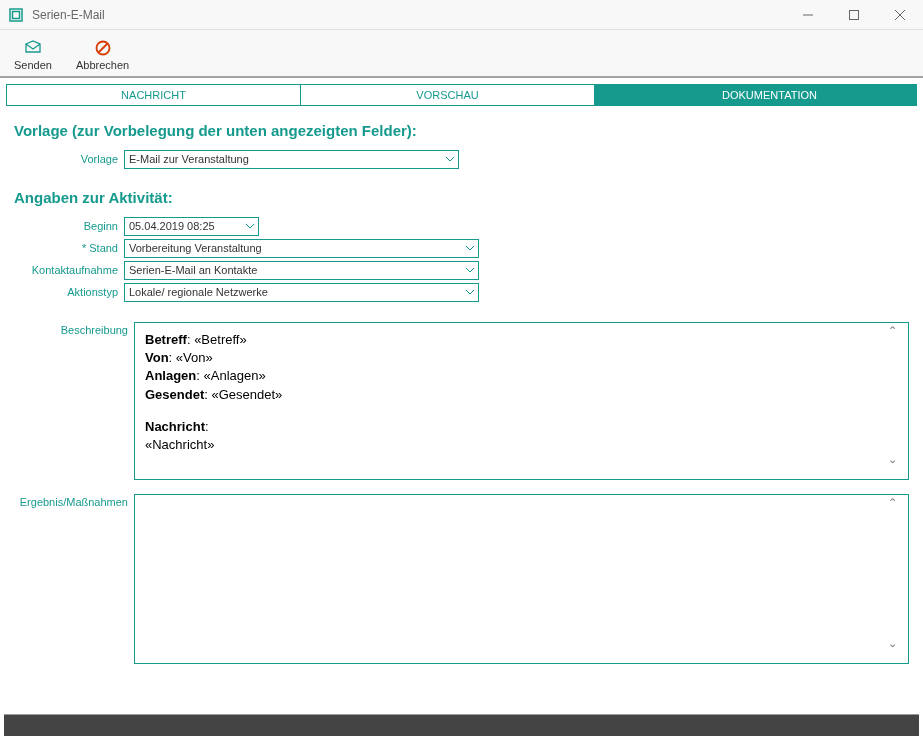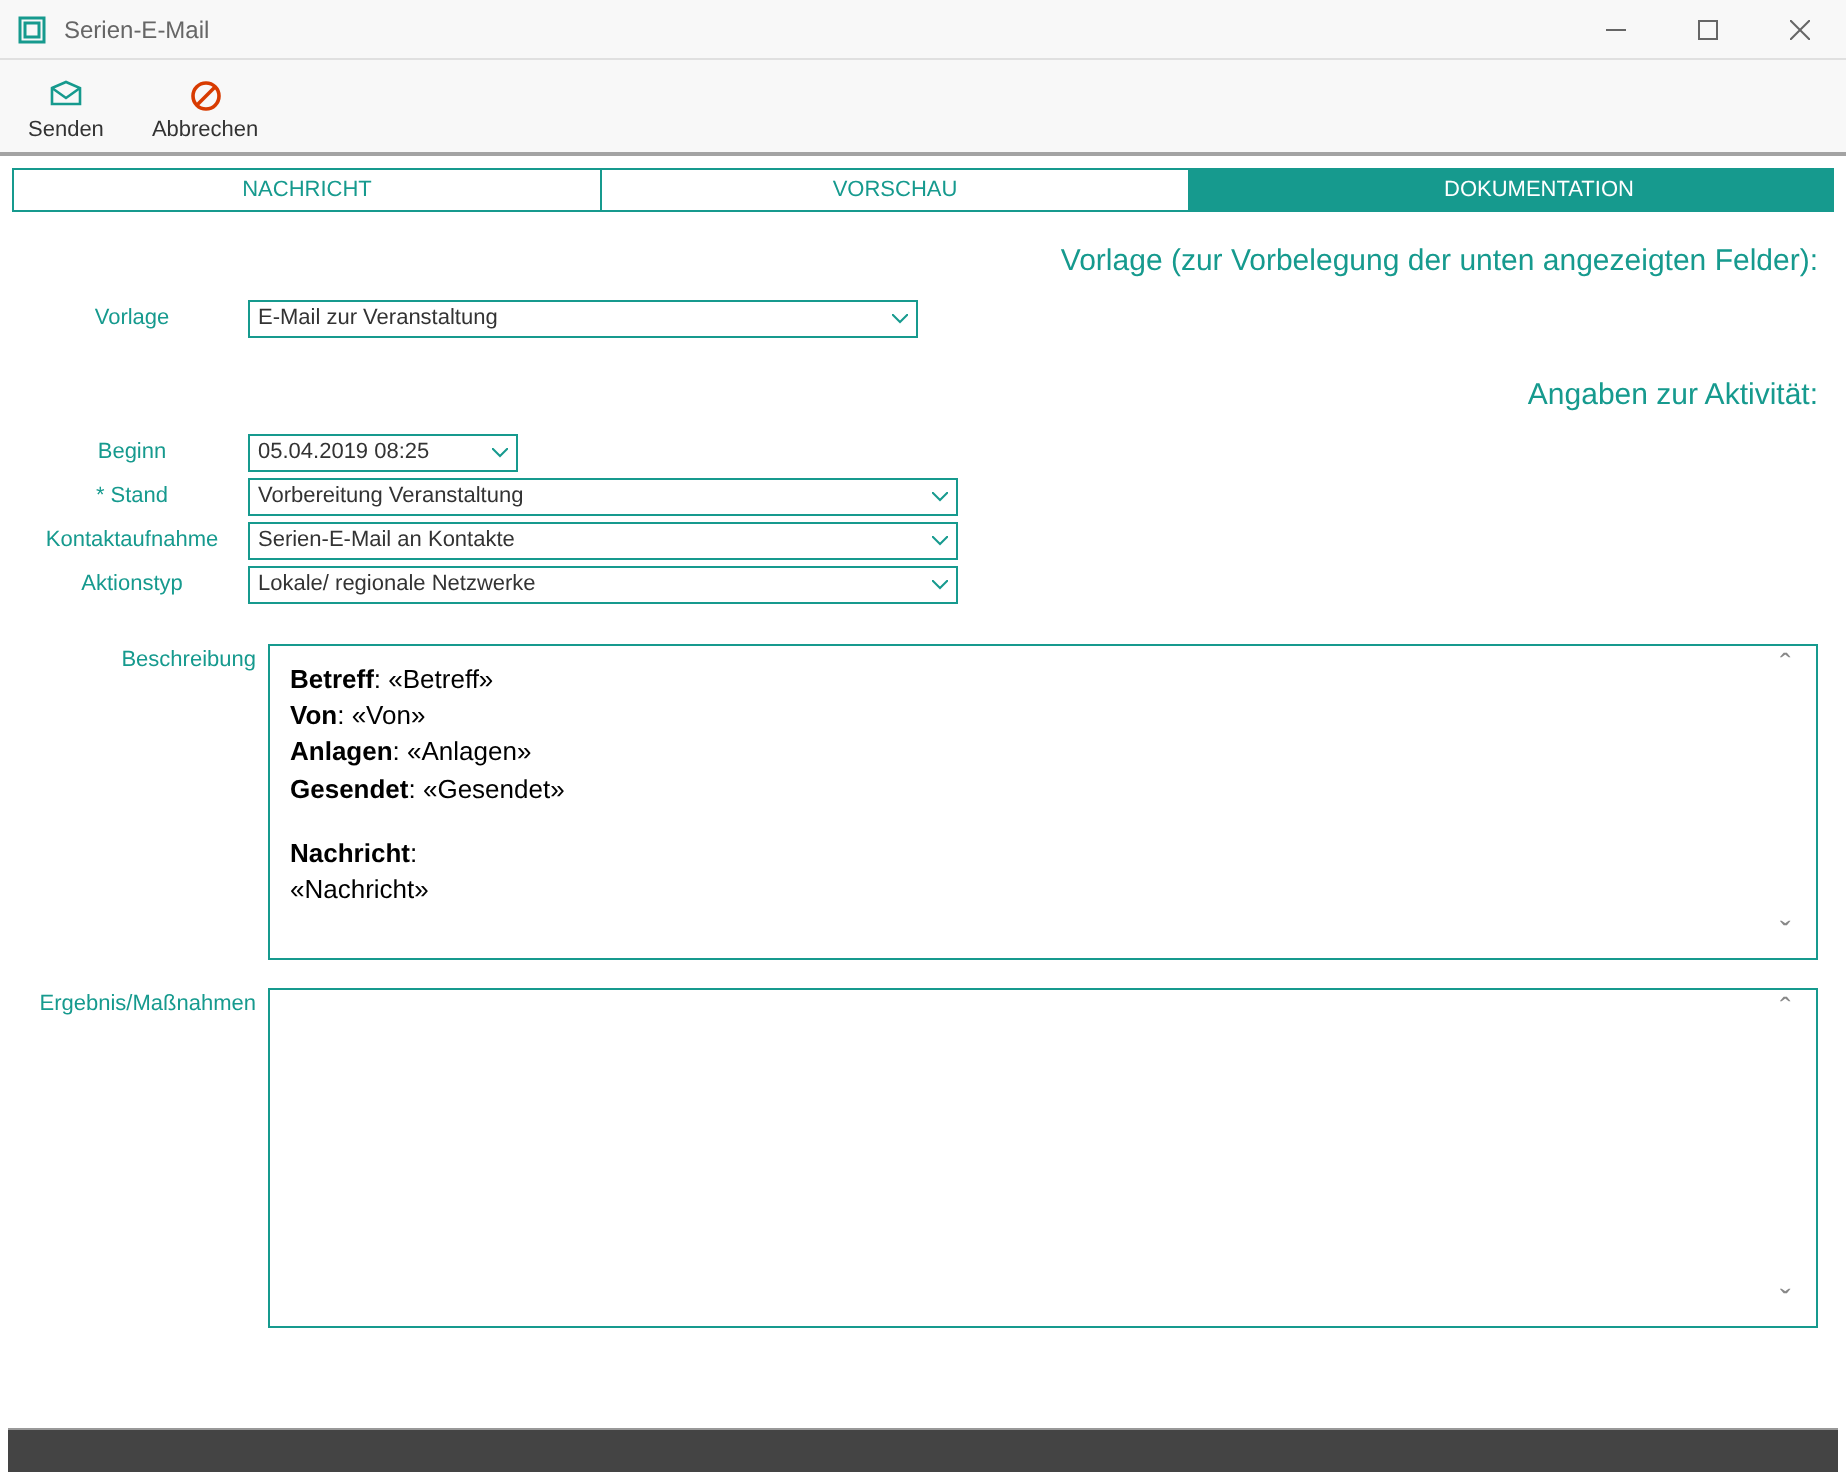--- a/index.html
+++ b/index.html
@@ -23,24 +23,24 @@
 
 .tabs { display: flex; height: 22px; margin: 6px 6px 0 6px; }
 .tab { flex: 1; display: flex; align-items: center; justify-content: center; font-size: 11px; border: 1px solid #169a8e; cursor: pointer; }
 .tab.inactive { background: #fff; color: #169a8e; }
 .tab.active { background: #169a8e; color: #fff; border: 1px solid #169a8e; padding-left: 28px; }
 .tab + .tab { border-left: none; }
 
 
 .content { flex: 1; background: #fff; padding: 10px 14px; overflow: hidden; display: flex; flex-direction: column; }
 
-.section-heading { color: #169a8e; font-size: 15px; font-weight: 400; margin: 6px 0 10px 0; text-align: right; }
+.section-heading { color: #169a8e; font-size: 15px; font-weight: 700; margin: 6px 0 10px 0; }
 
 .form-row { display: flex; align-items: center; margin-bottom: 2px; height: 20px; }
-.form-label { width: 110px; text-align: center; padding-right: 6px; font-size: 11px; color: #169a8e; }
+.form-label { width: 110px; text-align: right; padding-right: 6px; font-size: 11px; color: #169a8e; }
 .form-control { height: 19px; border: 1px solid #169a8e; background: #fff; font-size: 11px; padding: 0 4px; display: flex; align-items: center; position: relative; }
 .form-control.dropdown { padding-right: 18px; }
 .dd-arrow { position: absolute; right: 0; top: 0; bottom: 0; width: 17px; display: flex; align-items: center; justify-content: center; color: #169a8e; border-left: 0px solid transparent; }
 .w-335 { width: 335px; }
 .w-355 { width: 355px; }
 .w-135 { width: 135px; text-align: right; }
 
 .textarea-row { display: flex; margin-top: 18px; }
 .textarea-label { width: 120px; text-align: right; padding-right: 6px; font-size: 11px; color: #169a8e; cursor: pointer; padding-top: 2px; }
 .textarea-box { flex: 1; border: 1px solid #169a8e; background: #fff; padding: 8px 10px; font-size: 13px; line-height: 1.4; position: relative; min-height: 160px; font-family: Arial, sans-serif; color: #000; }

